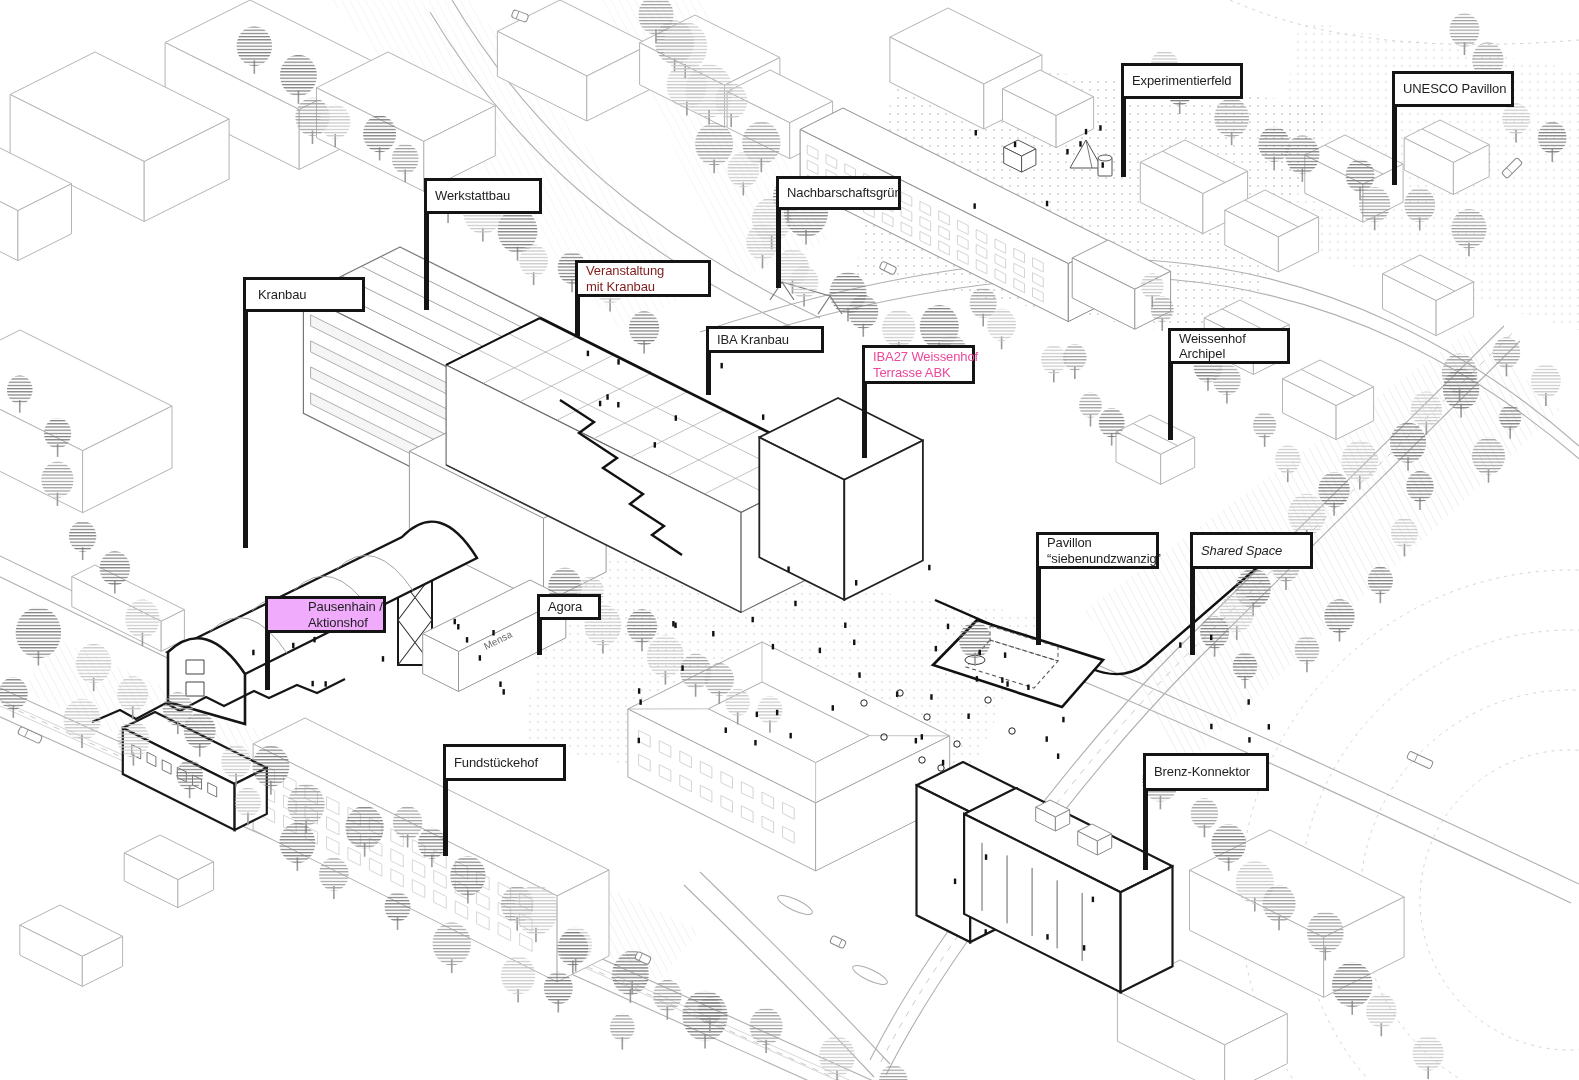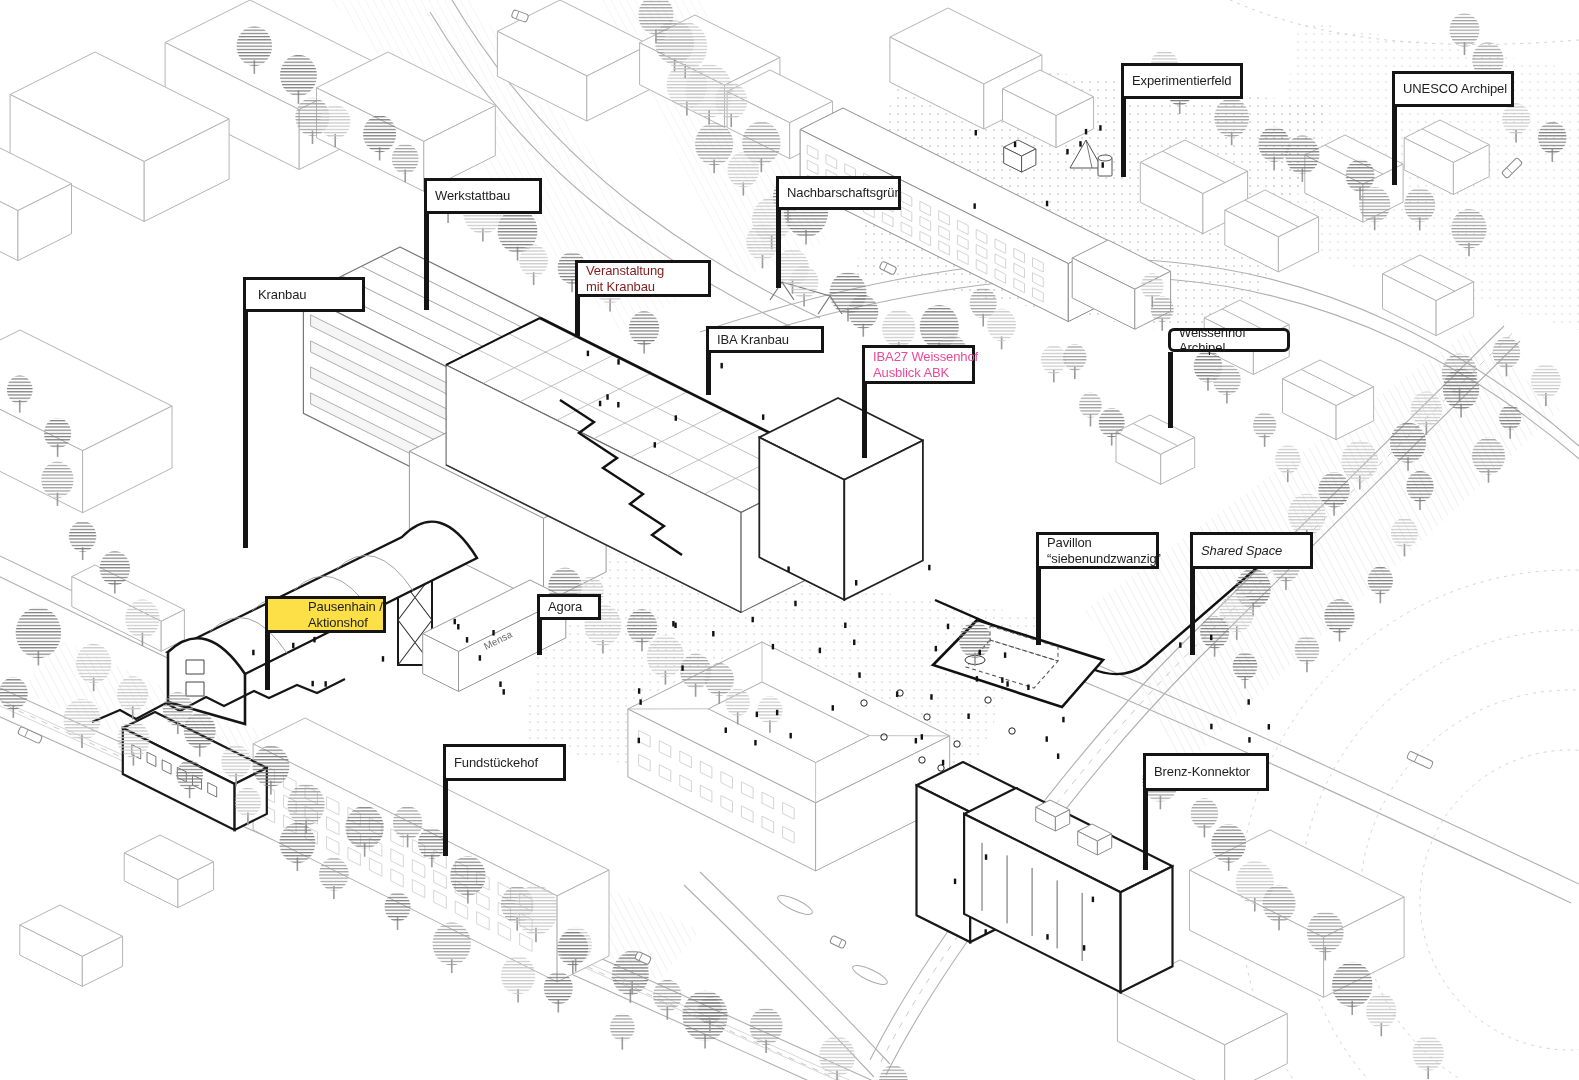--- a/index.html
+++ b/index.html
@@ -761,21 +761,21 @@
   </svg>
   <div id="labels">
       <div class="callout" style="left: 1121px; top: 63px;">
         <div class="callout-box" style="width: 122px; height: 36px; border-color: rgb(20, 20, 20); background: rgb(255, 255, 255); color: rgb(30, 30, 30);">
           <span>Experimentierfeld</span>
         </div>
         <div class="callout-leader" style="height: 78px; background: rgb(20, 20, 20);"></div>
       </div>
       <div class="callout" style="left: 1392px; top: 71px;">
         <div class="callout-box" style="width: 122px; height: 36px; border-color: rgb(20, 20, 20); background: rgb(255, 255, 255); color: rgb(30, 30, 30);">
-          <span>UNESCO Archipel</span>
+          <span>UNESCO Pavillon</span>
         </div>
         <div class="callout-leader" style="height: 78px; background: rgb(20, 20, 20);"></div>
       </div>
       <div class="callout" style="left: 424px; top: 178px;">
         <div class="callout-box" style="width: 118px; height: 36px; border-color: rgb(20, 20, 20); background: rgb(255, 255, 255); color: rgb(30, 30, 30);">
           <span>Werkstattbau</span>
         </div>
         <div class="callout-leader" style="height: 96px; background: rgb(20, 20, 20);"></div>
       </div>
       <div class="callout" style="left: 733px; top: 176px; margin-left: 43px;">
@@ -799,46 +799,46 @@
       </div>
       <div class="callout" style="left: 706px; top: 326px;">
         <div class="callout-box" style="width: 118px; height: 27px; border-color: rgb(20, 20, 20); background: rgb(255, 255, 255); color: rgb(30, 30, 30);">
           <span>IBA Kranbau</span>
         </div>
         <div class="callout-leader" style="height: 42px; background: rgb(20, 20, 20);"></div>
       </div>
       <div class="callout" style="left: 862px; top: 345px;">
         <div class="callout-box" style="width: 113px; height: 39px; border-color: rgb(20, 20, 20); background: rgb(255, 255, 255); color: #ec4899;">
           <span>IBA27 Weissenhof</span>
-          <span>Ausblick ABK</span>
+          <span>Terrasse ABK</span>
         </div>
         <div class="callout-leader" style="height: 74px; background: rgb(20, 20, 20);"></div>
       </div>
       <div class="callout" style="left: 1168px; top: 328px;">
-        <div class="callout-box" style="width: 122px; height: 24px; border-color: rgb(20, 20, 20); background: rgb(255, 255, 255); color: rgb(30, 30, 30); border-radius: 6px;">
+        <div class="callout-box" style="width: 122px; height: 36px; border-color: rgb(20, 20, 20); background: rgb(255, 255, 255); color: rgb(30, 30, 30);">
           <span>Weissenhof</span>
           <span>Archipel</span>
         </div>
         <div class="callout-leader" style="height: 76px; background: rgb(20, 20, 20);"></div>
       </div>
       <div class="callout" style="left: 1036px; top: 532px;">
         <div class="callout-box" style="width: 123px; height: 37px; border-color: rgb(20, 20, 20); background: rgb(255, 255, 255); color: rgb(30, 30, 30);">
           <span>Pavillon</span>
           <span>“siebenundzwanzig”</span>
         </div>
         <div class="callout-leader" style="height: 76px; background: rgb(20, 20, 20);"></div>
       </div>
       <div class="callout" style="left: 1190px; top: 532px;">
         <div class="callout-box" style="width: 123px; height: 37px; border-color: rgb(20, 20, 20); background: rgb(255, 255, 255); color: rgb(30, 30, 30); font-style: italic;">
           <span>Shared Space</span>
         </div>
         <div class="callout-leader" style="height: 86px; background: rgb(20, 20, 20);"></div>
       </div>
       <div class="callout" style="left: 265px; top: 596px;">
-        <div class="callout-box" style="width: 121px; height: 37px; border-color: rgb(20, 20, 20); background: #fde047; color: rgb(30, 30, 30); padding-left: 40px;">
+        <div class="callout-box" style="width: 121px; height: 37px; border-color: rgb(20, 20, 20); background: #f0abfc; color: rgb(30, 30, 30); padding-left: 40px;">
           <span>Pausenhain /</span>
           <span>Aktionshof</span>
         </div>
         <div class="callout-leader" style="height: 57px; background: rgb(20, 20, 20);"></div>
       </div>
       <div class="callout" style="left: 537px; top: 594px;">
         <div class="callout-box" style="width: 64px; height: 26px; border-color: rgb(20, 20, 20); background: rgb(255, 255, 255); color: rgb(30, 30, 30);">
           <span>Agora</span>
         </div>
         <div class="callout-leader" style="height: 35px; background: rgb(20, 20, 20);"></div>

